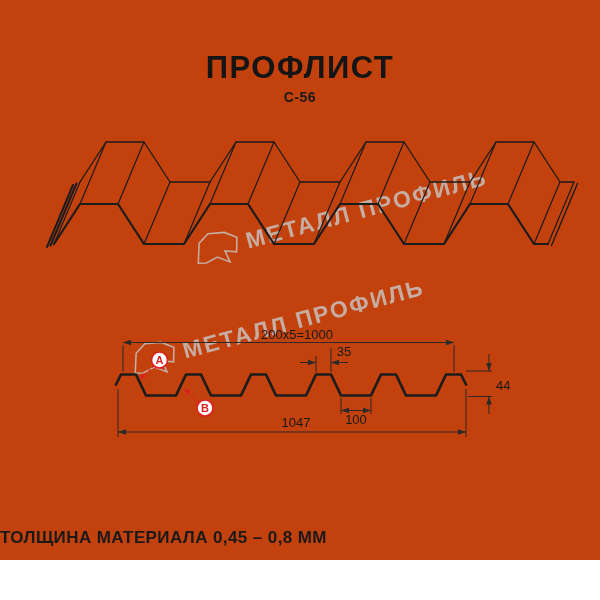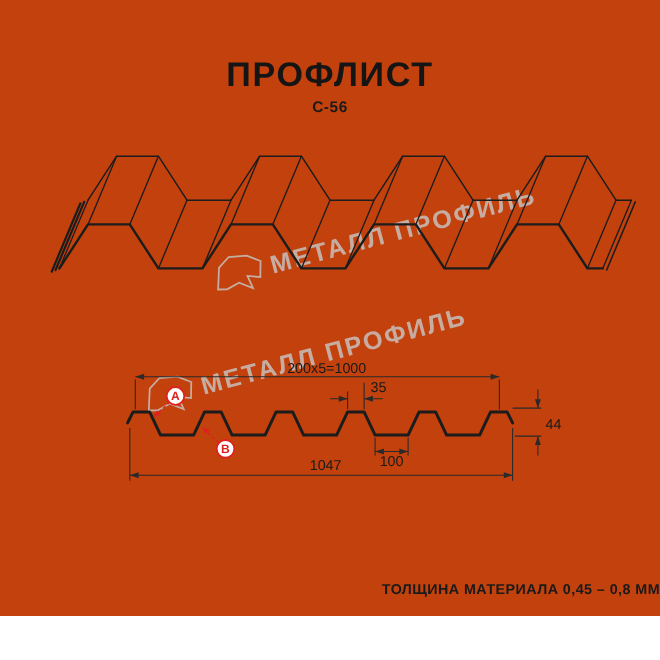--- a/index.html
+++ b/index.html
@@ -2,22 +2,22 @@
 <html><head>
 <meta charset="utf-8">
 <style>
   html,body{margin:0;padding:0;background:#fff;}
   #page{position:relative;width:600px;height:560px;background:#c2410c;overflow:hidden;
         font-family:"Liberation Sans",sans-serif;}
   .title{position:absolute;top:50px;left:0;width:600px;text-align:center;
          font-size:31px;font-weight:700;letter-spacing:1.5px;color:#151515;}
   .subtitle{position:absolute;top:89px;left:0;width:600px;text-align:center;
          font-size:14px;font-weight:700;letter-spacing:.5px;color:#1a1a1a;}
-  .footer{position:absolute;top:528px;left:0;width:600px;text-align:right;
-         font-size:13px;font-weight:700;letter-spacing:.4px;color:#1a1a1a;}
+  .footer{position:absolute;top:528px;left:0;width:600px;text-align:left;
+         font-size:17px;font-weight:700;letter-spacing:.4px;color:#1a1a1a;}
   .wm{position:absolute;display:flex;align-items:center;gap:6px;z-index:1;
       transform-origin:0 50%;transform:rotate(-15deg);opacity:.8;}
   .wm-text{font-size:23px;font-weight:700;letter-spacing:2px;color:#c7c7c7;white-space:nowrap;}
   #wm1{left:194px;top:236px;}
   #wm2{left:131px;top:346px;}
   svg.layer{position:absolute;left:0;top:0;z-index:2;}
   .dim-text{font-family:"Liberation Sans",sans-serif;font-size:13px;fill:#1a1a1a;}
   .red-label{font-family:"Liberation Sans",sans-serif;font-size:11px;font-weight:700;}
 </style>
 </head>

